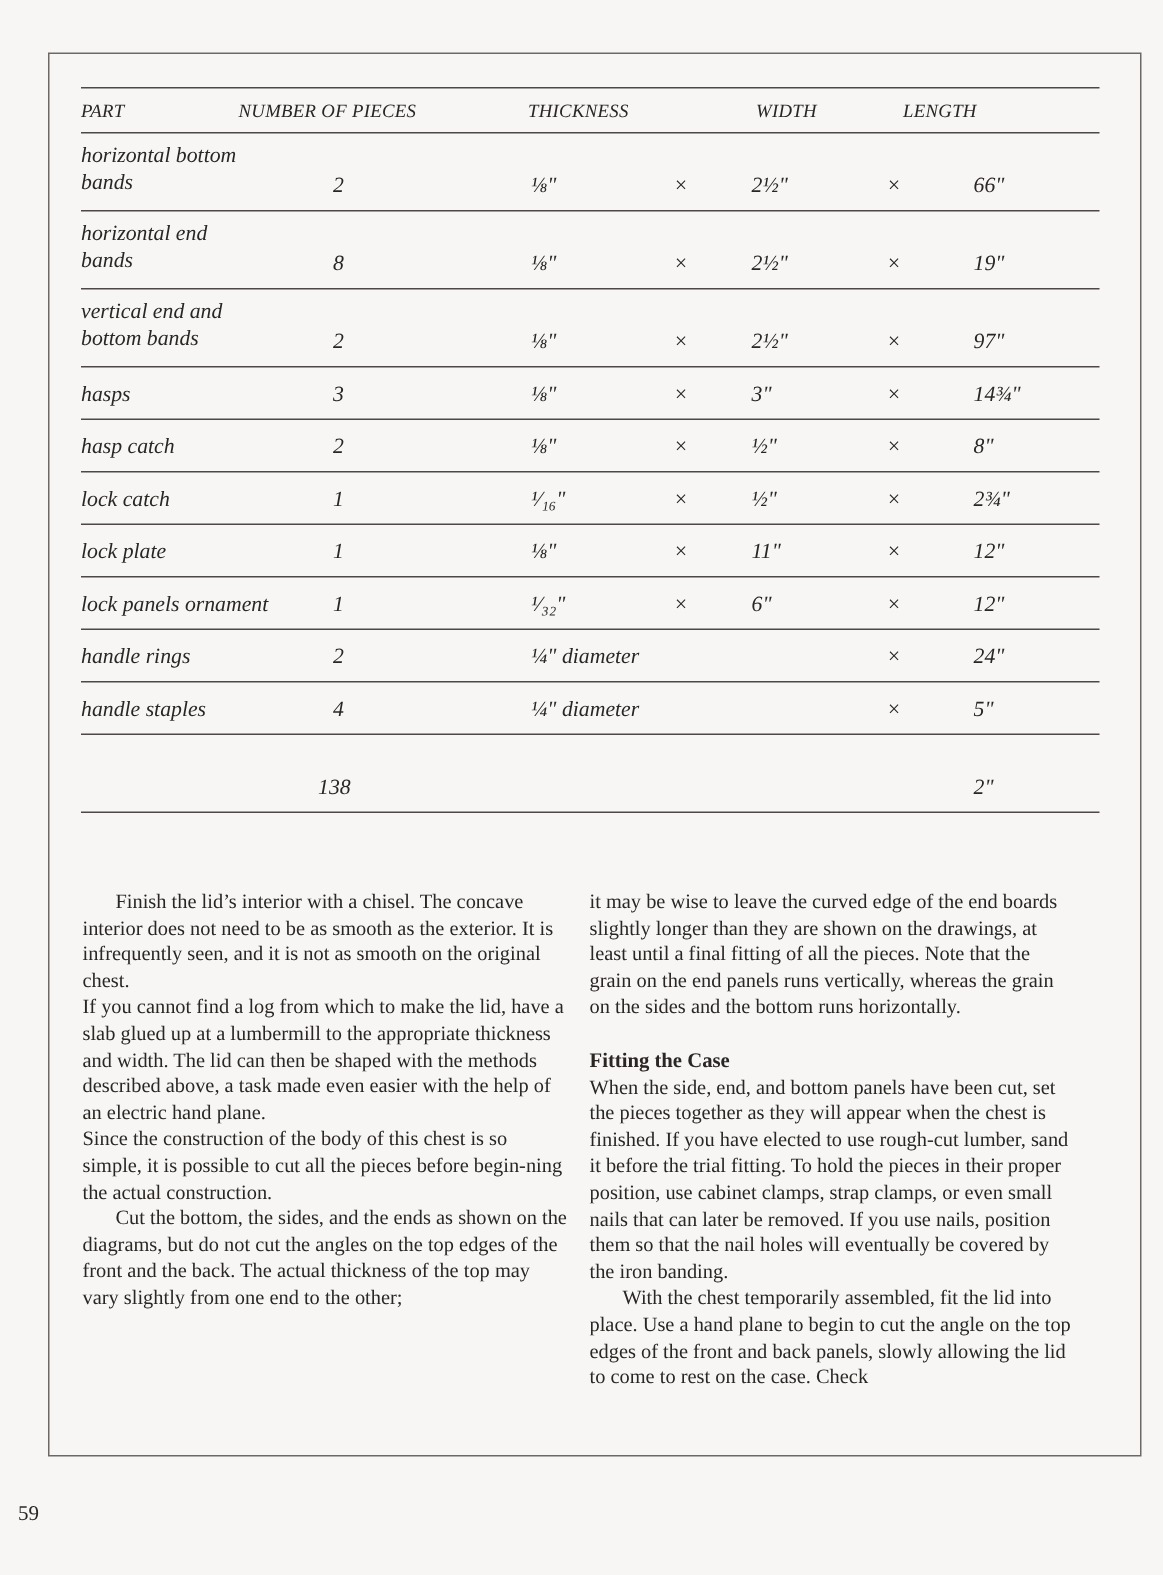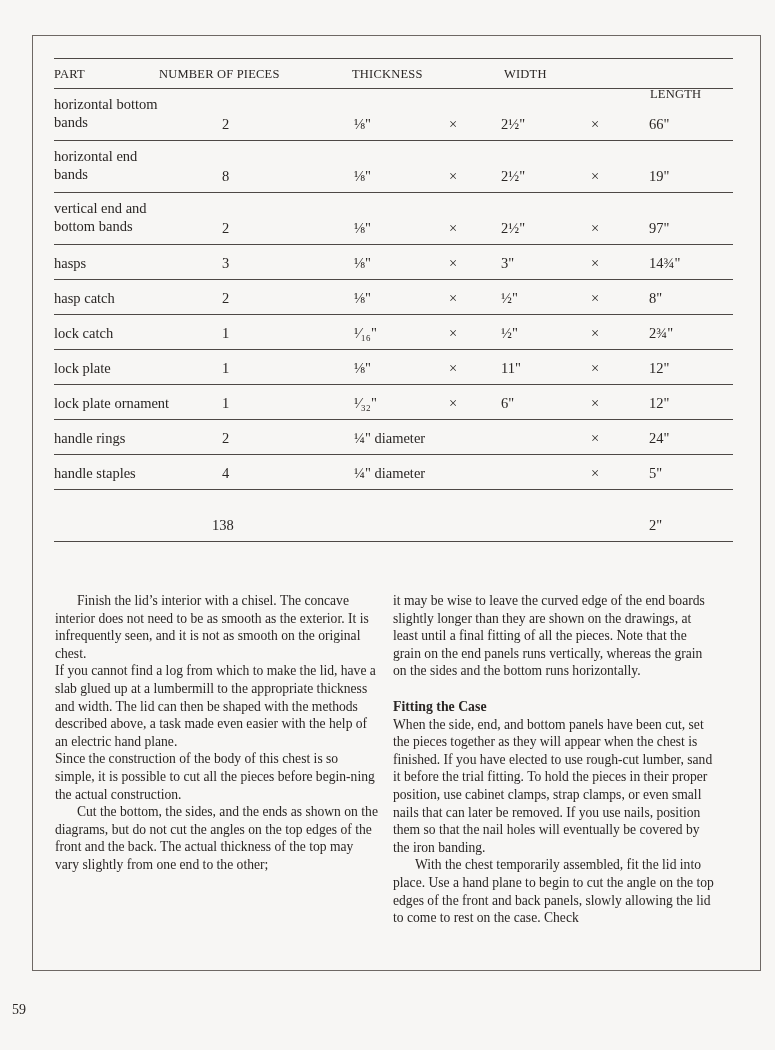--- a/index.html
+++ b/index.html
@@ -9,20 +9,21 @@
     font-family: "Liberation Serif", "DejaVu Serif", serif;
     color: #2a2624;
   }
   .frame {
     position: absolute; left: 32px; top: 35px; width: 729px; height: 936px;
     border: 1px solid #6e6864; box-sizing: border-box;
   }
   .table {
     position: absolute; left: 54px; top: 58px; width: 679px;
     border-top: 1px solid #4d4845;
+    font-style: italic;
   }
   .row {
     position: relative; border-bottom: 1px solid #4d4845;
     font-size: 14.5px; line-height: 18px;
   }
   .row.header { height: 29px; font-size: 12.5px; letter-spacing: 0.2px; }
   .row.header span { position: absolute; top: 6px; }
   .row.single { height: 34px; }
   .row.double { height: 51px; }
   .cell { position: absolute; }
@@ -33,21 +34,21 @@
   .c-num { left: 168px; }
   .c-thick { left: 300px; }
   .c-x1 { left: 395px; }
   .c-width { left: 447px; }
   .c-x2 { left: 537px; }
   .c-len { left: 595px; }
   .h-part { left: 0; }
   .h-num { left: 105px; }
   .h-thick { left: 298px; }
   .h-width { left: 450px; }
-  .h-len { left: 596px; margin-top: 20px; }
+  .h-len { left: 548px; }
   .col {
     position: absolute; top: 592px; width: 324px;
     font-size: 13.6px; line-height: 17.6px;
   }
   .col.left { left: 55px; }
   .col.right { left: 393px; }
   .col p { margin: 0; }
   .col p.indent { text-indent: 22px; }
   .col h3 { margin: 18px 0 0 0; font-size: 13.8px; font-weight: bold; line-height: 17.6px; }
   .pagenum {
@@ -133,21 +134,21 @@
     <span class="cell c-part">lock plate</span>
     <span class="cell c-num">1</span>
     <span class="cell c-thick">⅛"</span>
     <span class="cell c-x1">×</span>
     <span class="cell c-width">11"</span>
     <span class="cell c-x2">×</span>
     <span class="cell c-len">12"</span>
   </div>
 
   <div class="row single">
-    <span class="cell c-part">lock plate ornament</span>
+    <span class="cell c-part">lock panels ornament</span>
     <span class="cell c-num">1</span>
     <span class="cell c-thick">¹⁄₃₂"</span>
     <span class="cell c-x1">×</span>
     <span class="cell c-width">6"</span>
     <span class="cell c-x2">×</span>
     <span class="cell c-len">12"</span>
   </div>
 
   <div class="row single">
     <span class="cell c-part">handle rings</span>

